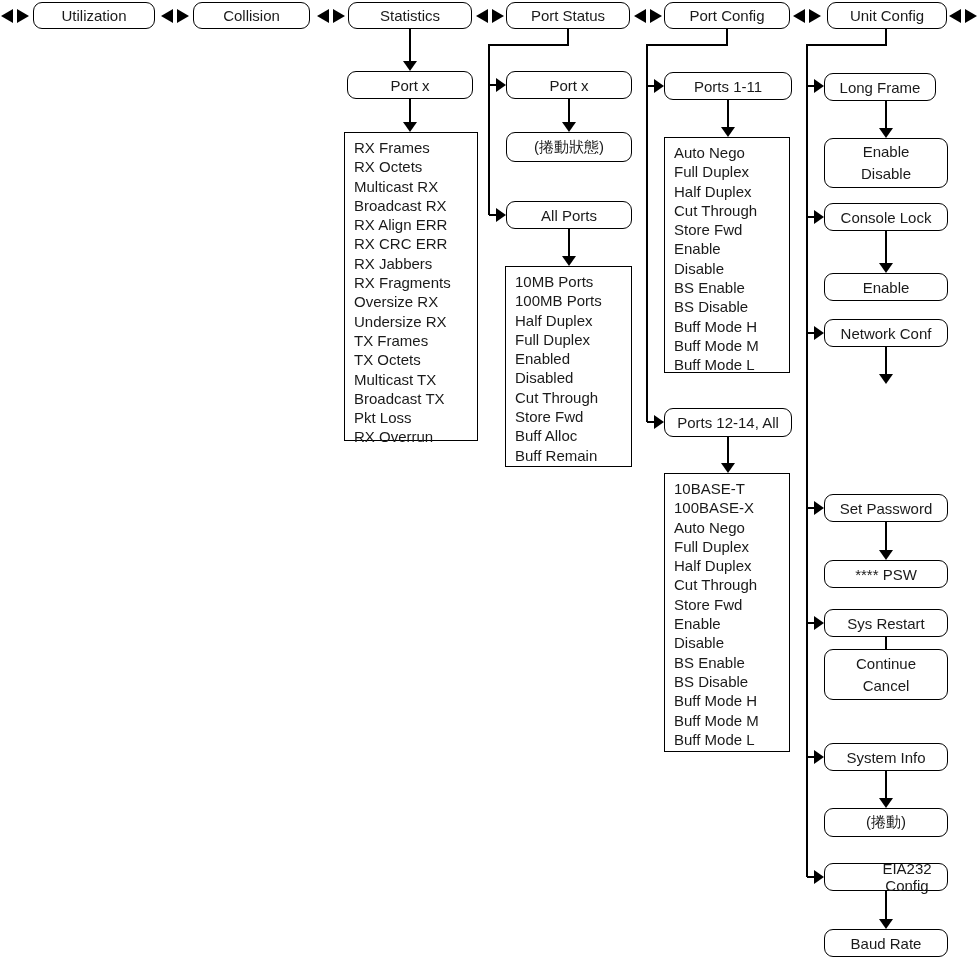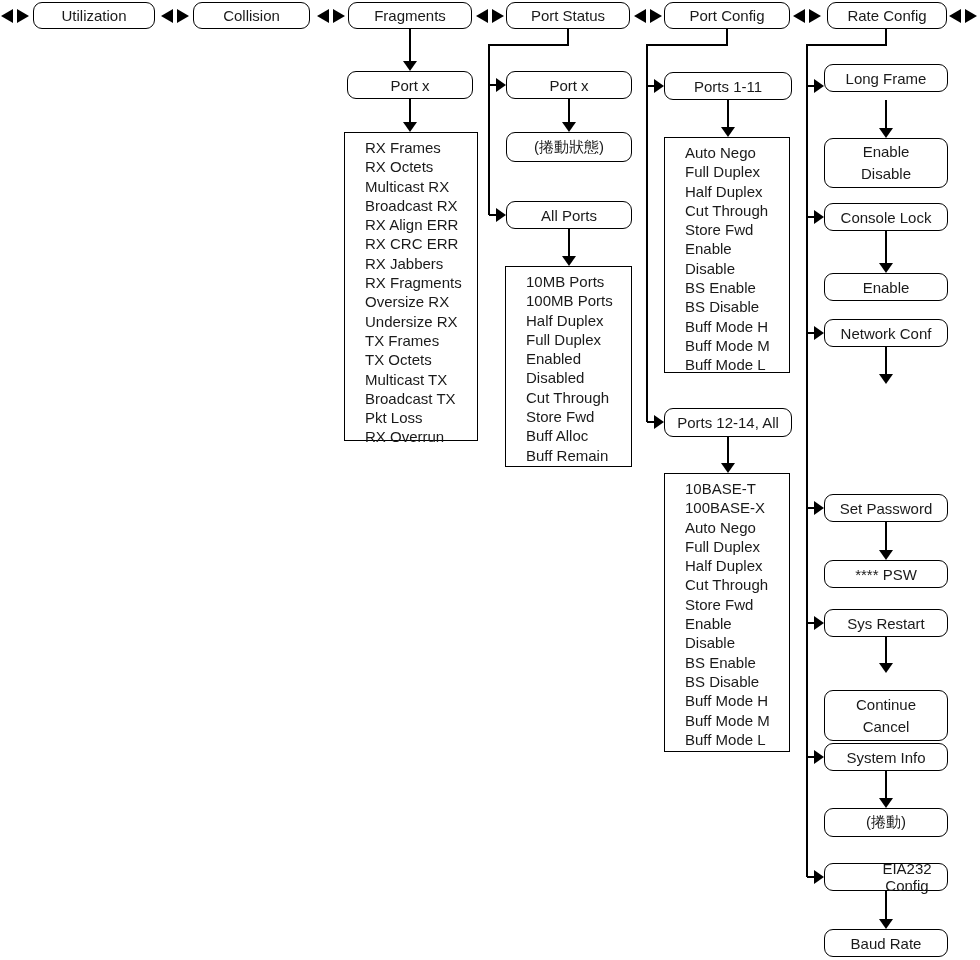--- a/index.html
+++ b/index.html
@@ -7,21 +7,21 @@
     position:relative; width:980px; height:960px; background:#fff;
     font-family:"Liberation Sans","DejaVu Sans",sans-serif; color:#1a1a1a;
     overflow:hidden;
   }
   svg.connectors { position:absolute; left:0; top:0; width:980px; height:960px; }
   .box {
     position:absolute; box-sizing:border-box; border:1px solid #000;
     background:#fff; font-size:15px; color:#1a1a1a;
   }
   .center { display:flex; align-items:center; justify-content:center; text-align:center;border-radius:9px; }
-  .list { padding:5px 3px 0 20px; line-height:19.3px; white-space:pre-line; }
+  .list { padding:5px 3px 0 9px; line-height:19.3px; white-space:pre-line; }
   .ip-list { padding:7px 3px 0 9px; line-height:20px; white-space:pre-line; }
   .opts { white-space:pre-line; line-height:22px; }
 </style>
 </head>
 <body>
 
 <div class="canvas">
 
   <svg class="connectors" viewBox="0 0 980 960" fill="none" stroke="none">
 
@@ -115,24 +115,24 @@
         <polygon stroke="none" points="879,663 893,663 886,673"></polygon>
       <line x1="886" y1="771" x2="886" y2="799"></line>
         <polygon stroke="none" points="879,798 893,798 886,808"></polygon>
       <line x1="886" y1="891" x2="886" y2="920"></line>
         <polygon stroke="none" points="879,919 893,919 886,929"></polygon>
     </g>
   </svg>
 
   <div class="box center" style="left:33px;top:2px;width:122px;height:27px;">Utilization</div>
   <div class="box center" style="left:193px;top:2px;width:117px;height:27px;">Collision</div>
-  <div class="box center" style="left:348px;top:2px;width:124px;height:27px;">Fragments</div>
+  <div class="box center" style="left:348px;top:2px;width:124px;height:27px;">Statistics</div>
   <div class="box center" style="left:506px;top:2px;width:124px;height:27px;">Port Status</div>
   <div class="box center" style="left:664px;top:2px;width:126px;height:27px;">Port Config</div>
-  <div class="box center" style="left:827px;top:2px;width:120px;height:27px;">Rate Config</div>
+  <div class="box center" style="left:827px;top:2px;width:120px;height:27px;">Unit Config</div>
 
   <div class="box center" style="left:347px;top:71px;width:126px;height:28px;">Port x</div>
   <div class="box list" style="left:344px;top:132px;width:134px;height:309px;">RX Frames
 RX Octets
 Multicast RX
 Broadcast RX
 RX Align ERR
 RX CRC ERR
 RX Jabbers
 RX Fragments
@@ -181,29 +181,29 @@
 Cut Through
 Store Fwd
 Enable
 Disable
 BS Enable
 BS Disable
 Buff Mode H
 Buff Mode M
 Buff Mode L</div>
 
-  <div class="box center" style="left:824px;top:64px;width:124px;height:28px;">Long Frame</div>
+  <div class="box center" style="left:824px;top:73px;width:112px;height:28px;">Long Frame</div>
   <div class="box center opts" style="left:824px;top:138px;width:124px;height:50px;">Enable
 Disable</div>
   <div class="box center" style="left:824px;top:203px;width:124px;height:28px;">Console Lock</div>
   <div class="box center" style="left:824px;top:273px;width:124px;height:28px;">Enable</div>
   <div class="box center" style="left:824px;top:319px;width:124px;height:28px;">Network Conf</div>
   <div class="box center" style="left:824px;top:494px;width:124px;height:28px;">Set Password</div>
   <div class="box center" style="left:824px;top:560px;width:124px;height:28px;">**** PSW</div>
   <div class="box center" style="left:824px;top:609px;width:124px;height:28px;">Sys Restart</div>
-  <div class="box center opts" style="left:824px;top:690px;width:124px;height:51px;">Continue
+  <div class="box center opts" style="left:824px;top:649px;width:124px;height:51px;">Continue
 Cancel</div>
   <div class="box center" style="left:824px;top:743px;width:124px;height:28px;">System Info</div>
   <div class="box center" style="left:824px;top:808px;width:124px;height:29px;">(捲動)</div>
   <div class="box center" style="left:824px;top:863px;width:124px;height:28px;padding-left:42px;">EIA232 Config</div>
   <div class="box center" style="left:824px;top:929px;width:124px;height:28px;">Baud Rate</div>
 
 </div>
 
 </body></html>

